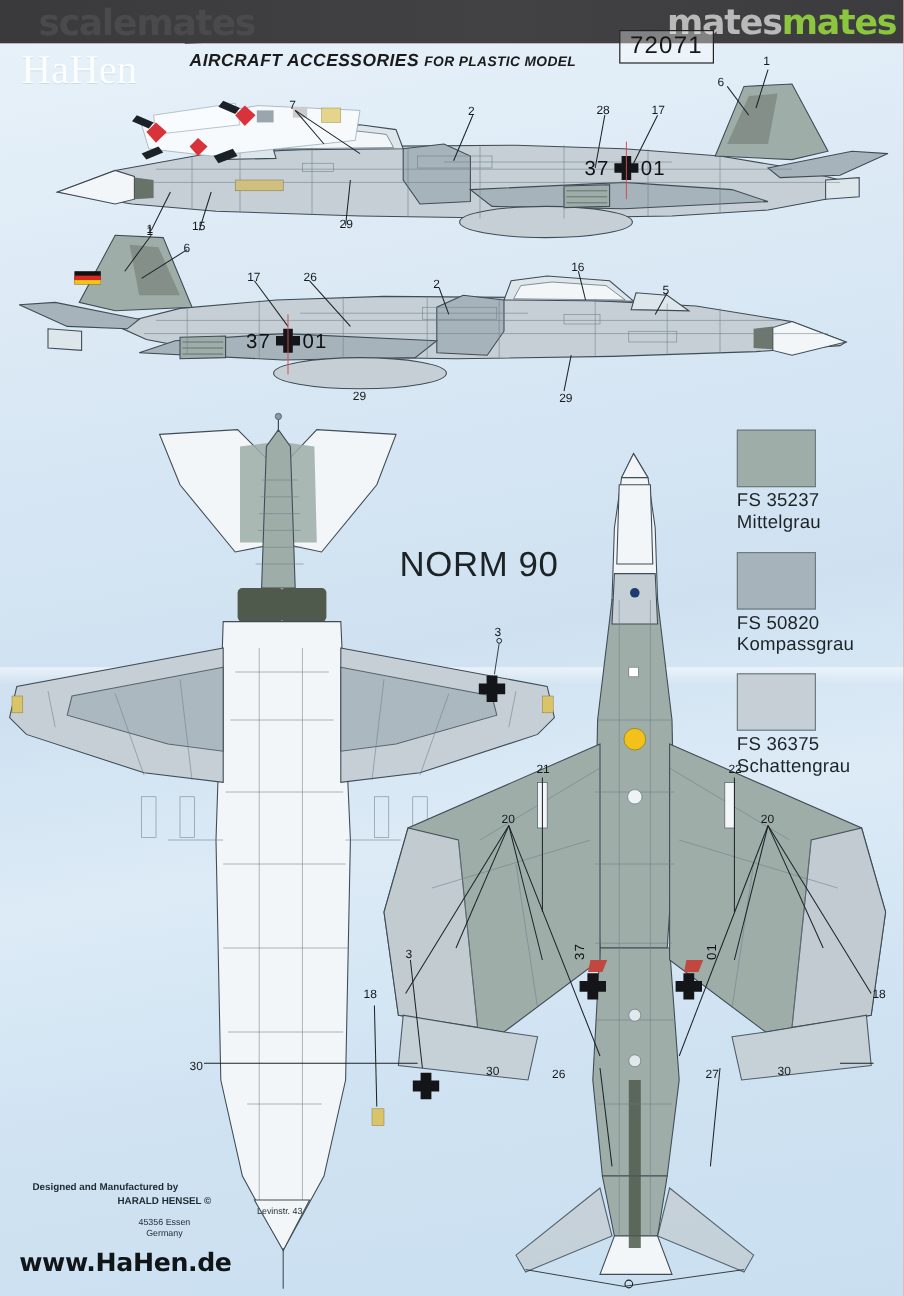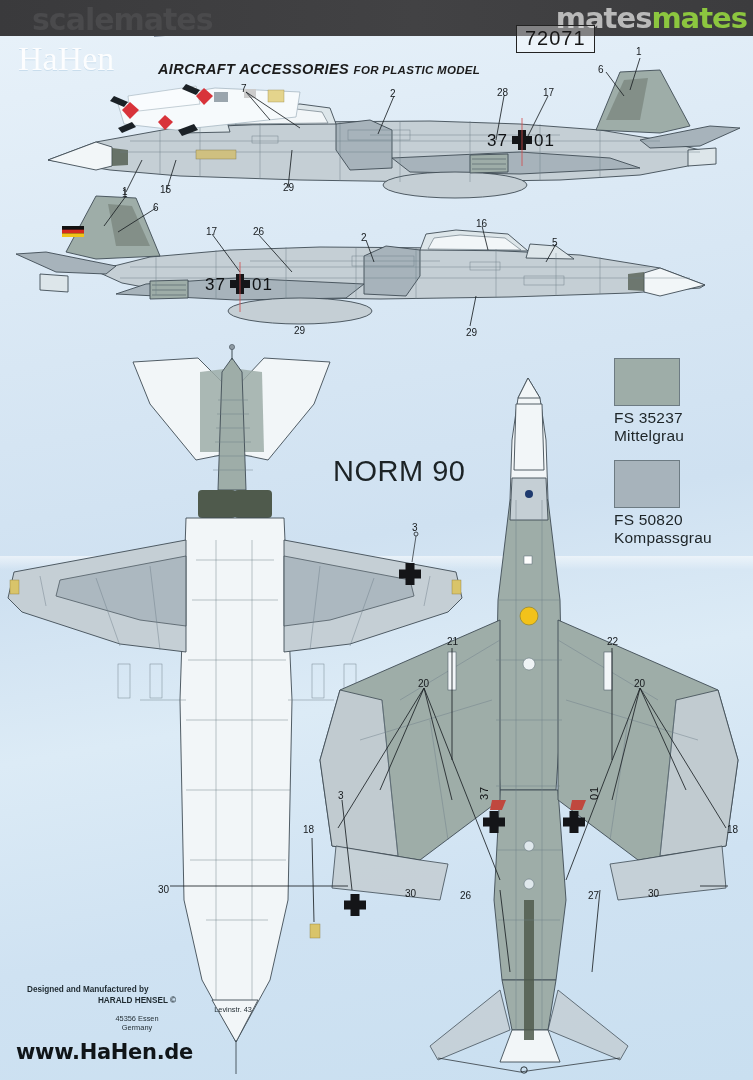--- a/index.html
+++ b/index.html
@@ -18,21 +18,21 @@
 
   
   .sheet{position:absolute;left:0;top:36px;width:753px;height:1044px;
     background:linear-gradient(170deg,#e7f1f9 0%,#dbe9f5 22%,#cfe1f1 48%,#dcebf6 62%,#cfe2f2 80%,#c9dff0 100%);}
   .band-seam{position:absolute;left:0;top:520px;width:753px;height:14px;
     background:linear-gradient(to bottom,rgba(255,255,255,.55),rgba(255,255,255,0));}
 
   
   .brand{position:absolute;left:18px;top:40px;font-size:34px;font-weight:normal;font-style:normal;
     color:#ffffff;text-shadow:0 1px 0 #c7dcec;font-family:"Liberation Serif",serif;letter-spacing:0px;opacity:.92;}
-  .tagline{position:absolute;left:158px;top:60px;white-space:nowrap;}
+  .tagline{position:absolute;left:158px;top:42px;white-space:nowrap;}
   .tagline .t1{font-size:14.5px;font-weight:bold;font-style:italic;color:#1b1b1b;letter-spacing:.4px;}
   .tagline .t2{font-size:11.5px;font-weight:bold;font-style:italic;color:#1b1b1b;letter-spacing:.3px;}
   .kitbox{position:absolute;left:516px;top:25px;border:1.6px solid #232323;background:rgba(255,255,255,.35);
     padding:1px 8px 2px;font-size:20px;letter-spacing:1px;color:#161616;font-family:"Liberation Sans",sans-serif;}
 
   
   .legend{position:absolute;left:614px;top:358px;width:130px;}
   .lg-item{margin-bottom:14px;}
   .sw{width:66px;height:48px;border:1px solid #6d7b83;box-sizing:border-box;}
   .lg-t{font-size:15.5px;color:#1d2427;line-height:1.18;margin-top:3px;letter-spacing:.2px;}
@@ -436,20 +436,27 @@
         <div>Mittelgrau</div>
       </div>
     </div>
     <div class="lg-item">
       <div class="sw" style="background: rgb(167, 179, 187);"></div>
       <div class="lg-t">
         <div>FS 50820</div>
         <div>Kompassgrau</div>
       </div>
     </div>
+    <div class="lg-item">
+      <div class="sw" style="background: rgb(197, 207, 213);"></div>
+      <div class="lg-t">
+        <div>FS 36375</div>
+        <div>Schattengrau</div>
+      </div>
+    </div>
   </div>
 
   <div class="reg" style="left:487px;top:131px;">37</div>
   <div class="reg" style="left:534px;top:131px;">01</div>
   <div class="reg" style="left:205px;top:275px;">37</div>
   <div class="reg" style="left:252px;top:275px;">01</div>
   <div class="reg" style="left:478px;top:800px;font-size:11px;transform:rotate(-90deg);transform-origin:left top;">37</div>
   <div class="reg" style="left:588px;top:800px;font-size:11px;transform:rotate(-90deg);transform-origin:left top;">01</div>
 
   <div class="cal" style="left:241px;top:83px;">7</div>

